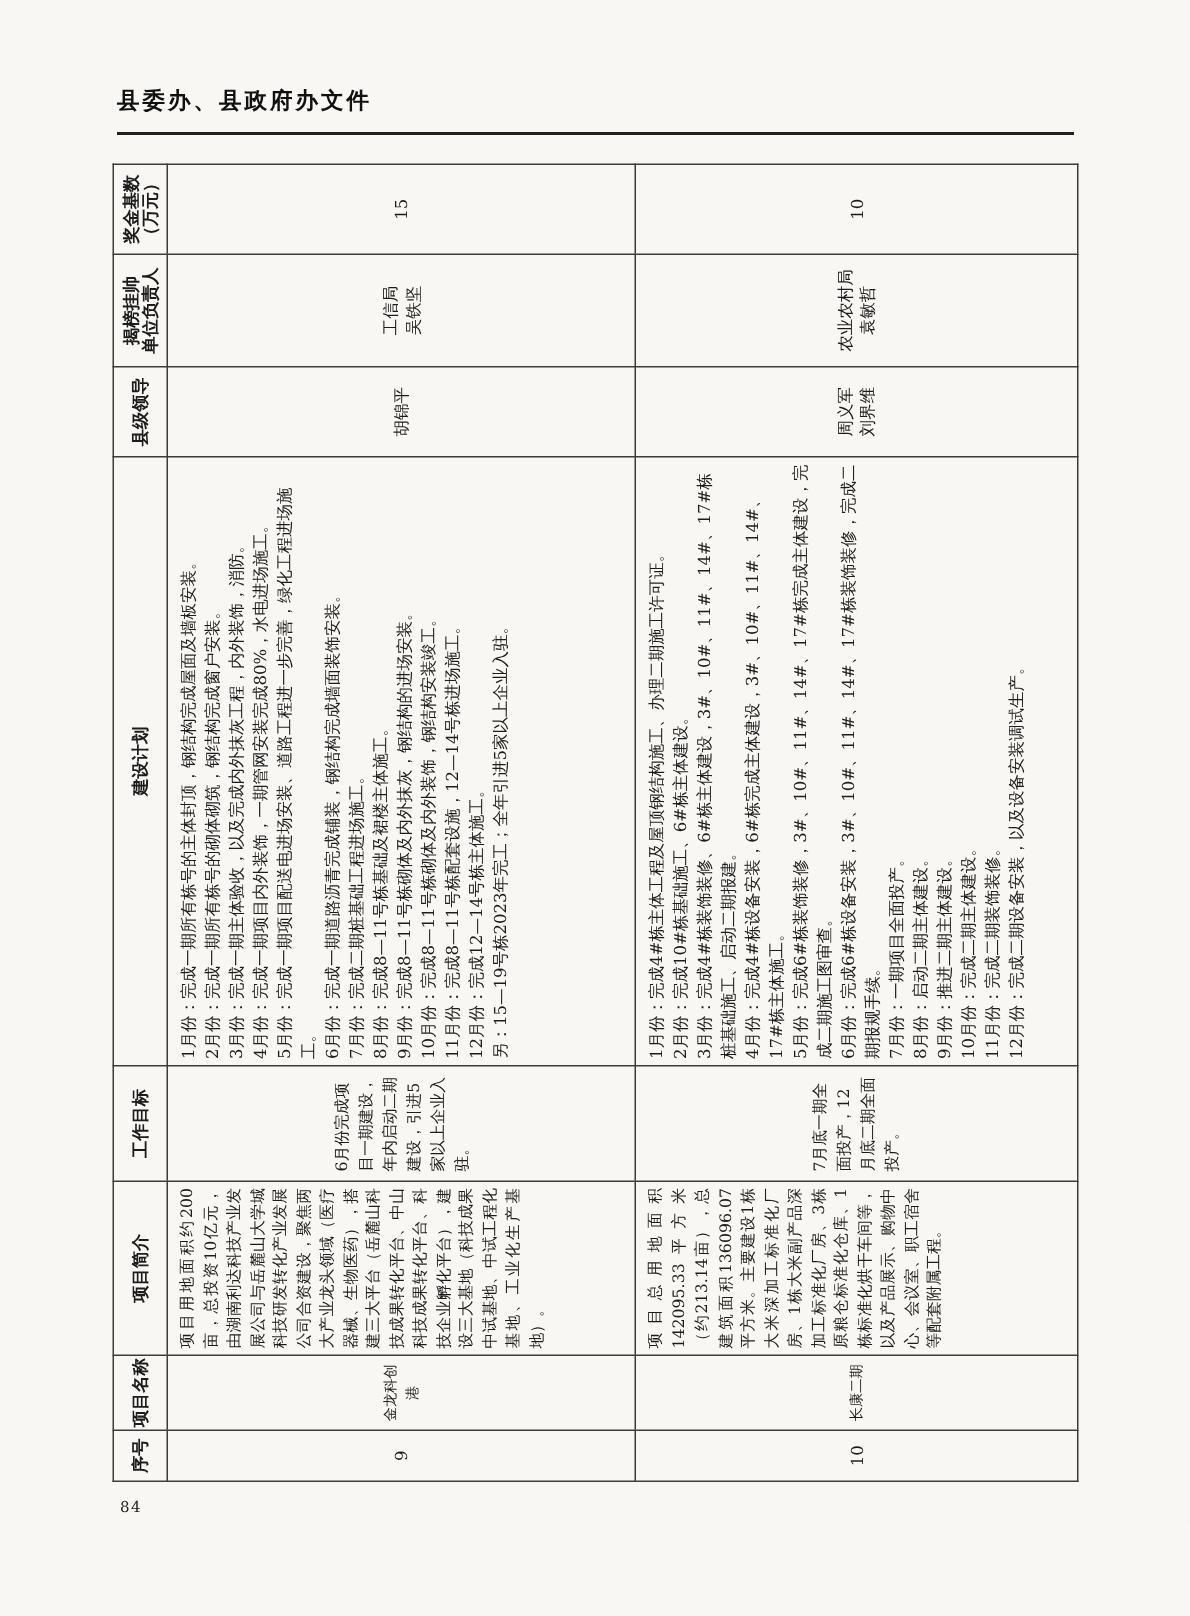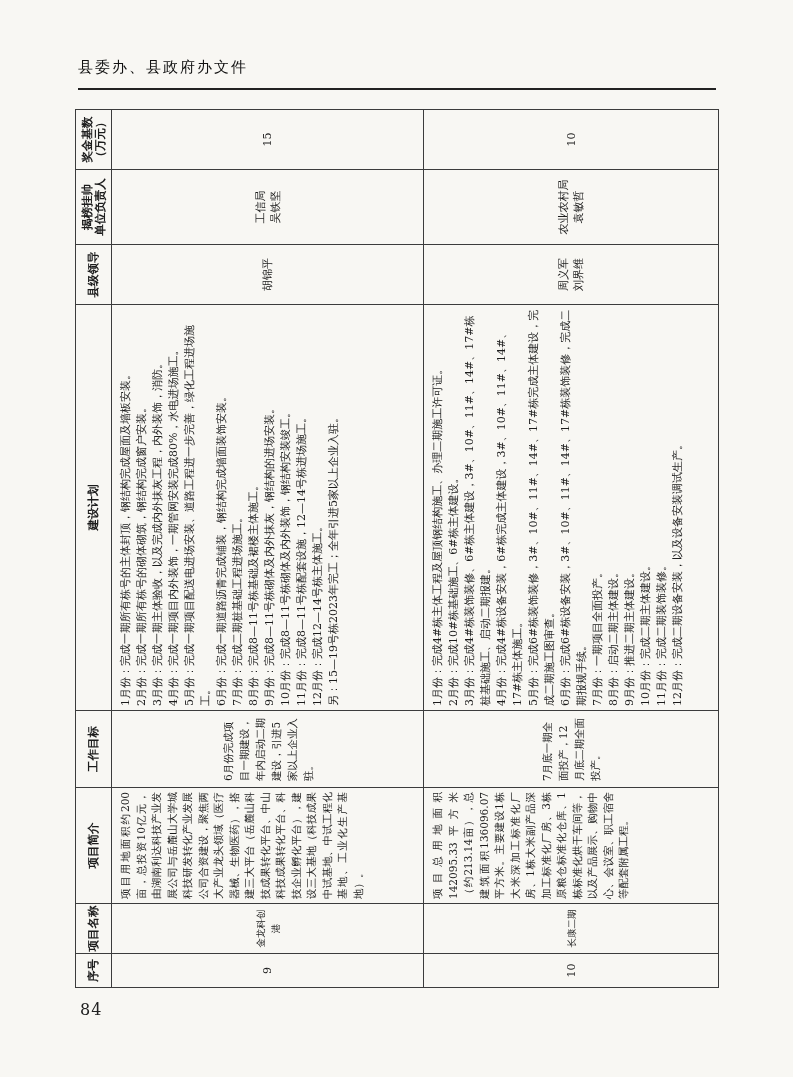--- a/index.html
+++ b/index.html
@@ -11,29 +11,29 @@
   .page {
     position:relative;
     width:793px; height:1077px;
     background:#f8f7f3;
     overflow:hidden;
     color:#1c1c1c;
   }
   .doc-header {
     position:absolute; left:78px; top:58px;
     font-family:"Liberation Sans","DejaVu Sans",sans-serif;
-    font-weight:normal; font-size:15px; letter-spacing:2px; color:#111;
+    font-weight:bold; font-size:15px; letter-spacing:2px; color:#111;
   }
   .header-rule {
     position:absolute; left:78px; top:88px;
     width:638px; height:1.5px; background:#222;
   }
   .page-number {
     position:absolute; left:80px; top:1000px;
-    font-size:16px; color:#222; letter-spacing:1px;
+    font-size:10px; color:#222; letter-spacing:1px;
   }
   
   .table-rotor {
     position:absolute; left:75px; top:110px;
     width:878px; height:643px;
     transform-origin:0 0;
     transform: rotate(-90deg) translateX(-878px);
   }
   table.doc-table {
     width:878px; height:643px;

